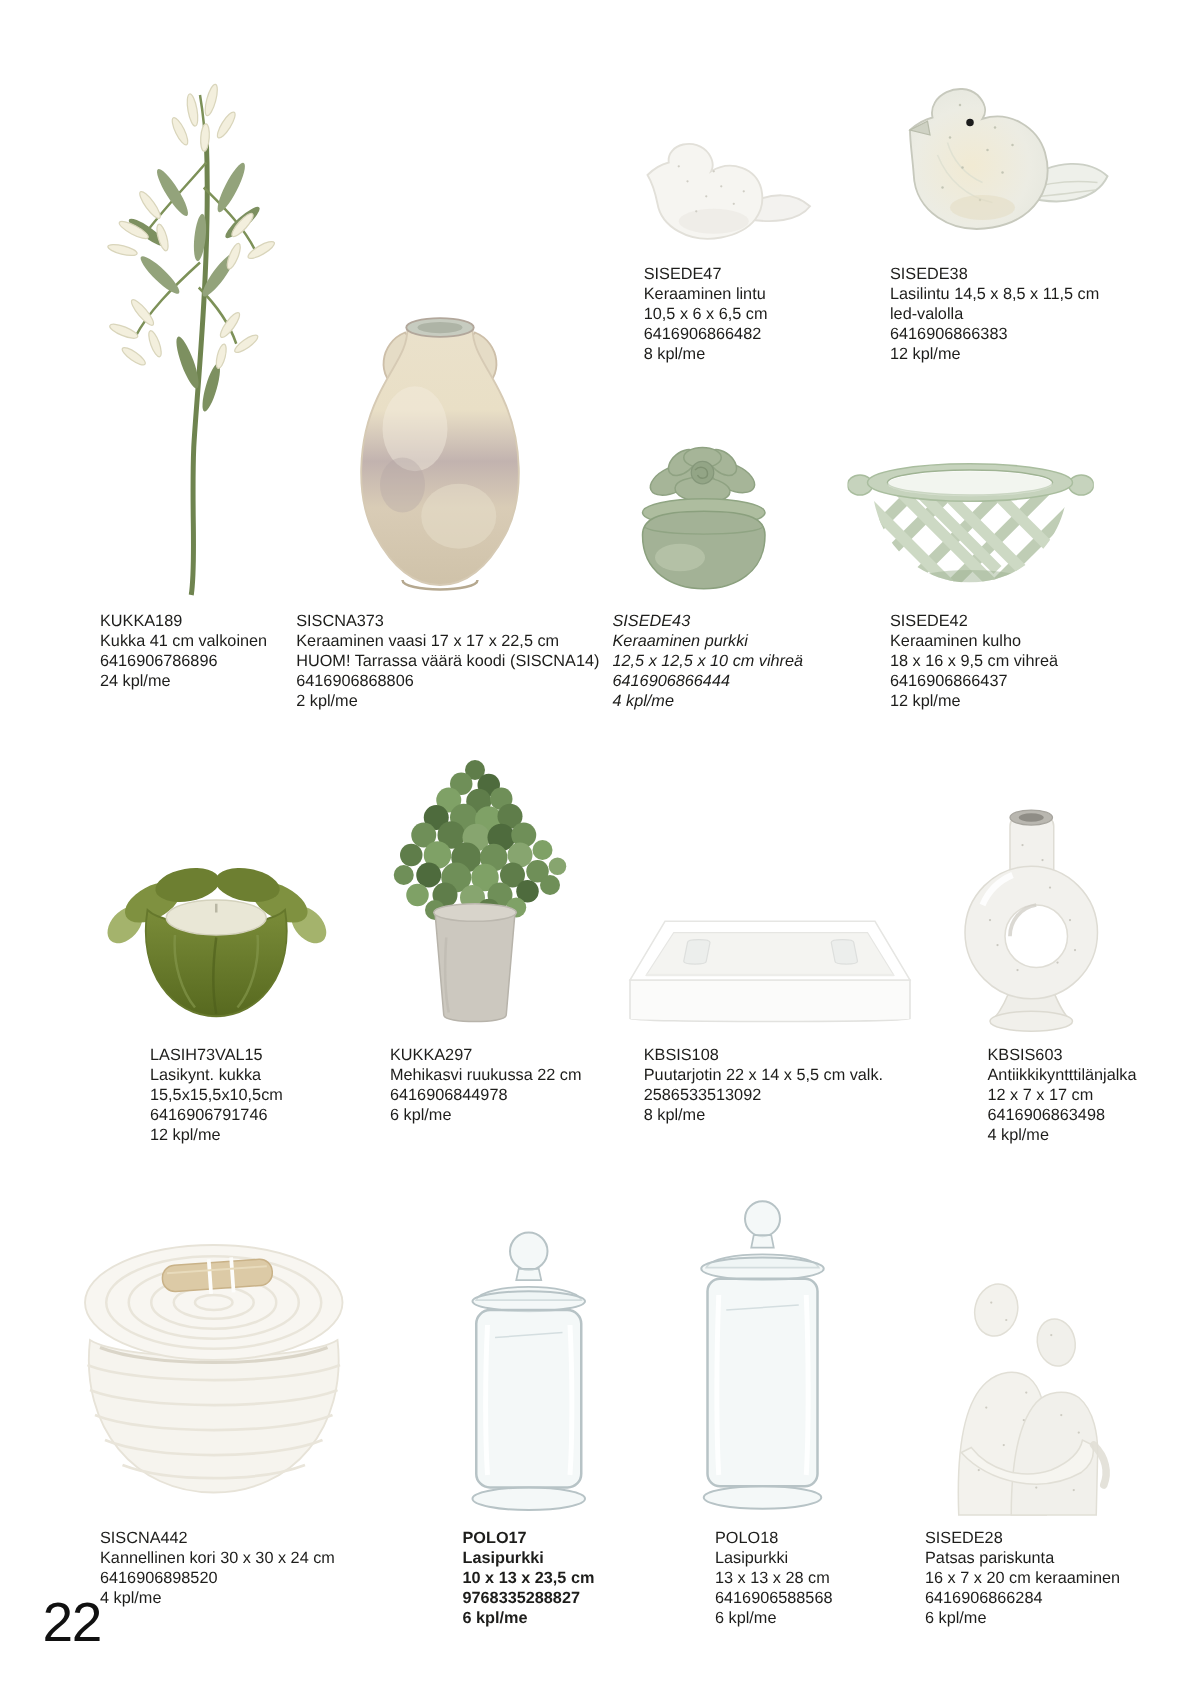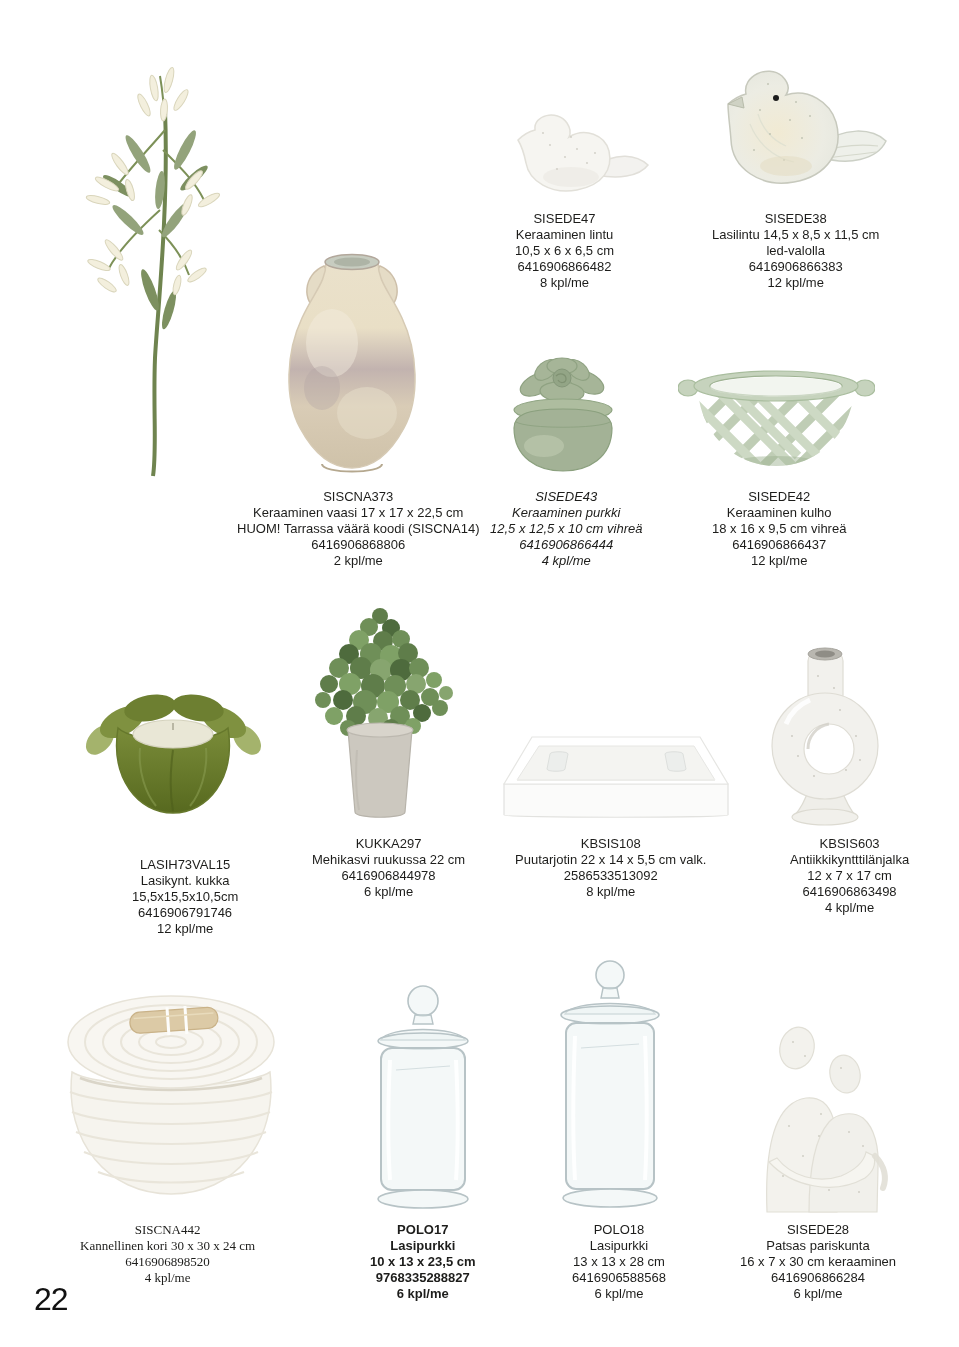--- a/index.html
+++ b/index.html
@@ -1,24 +1,24 @@
 <!DOCTYPE html>
 <html><head>
 <meta charset="utf-8">
 <style>
   html,body{margin:0;padding:0;background:#ffffff;}
   #page{
     position:relative;width:959px;height:1347px;background:#ffffff;overflow:hidden;
     font-family:"Liberation Sans","DejaVu Sans",sans-serif;color:#1d1d1b;
   }
   .pimg{position:absolute;}
-  .ptext{position:absolute;font-size:13px;line-height:16px;color:#1d1d1b;text-align:center;}
+  .ptext{position:absolute;font-size:13px;line-height:16px;color:#1d1d1b;}
   .ptext div{white-space:nowrap;}
   #page-number{
-    position:absolute;left:34px;top:1276px;font-size:32px;line-height:46px;color:#111;
+    position:absolute;left:34px;top:1276px;font-size:44px;line-height:46px;color:#111;
     letter-spacing:-1px;
   }
   svg{display:block;}
 </style>
 </head>
 <body>
 
 <div id="page">
 
   <div class="pimg" style="left:68px;top:58px;">
@@ -374,20 +374,26 @@
         <circle cx="70" cy="140" r="0.9"></circle>
           <circle cx="130" cy="130" r="0.9"></circle>
           <circle cx="50" cy="160" r="0.9"></circle>
         <circle cx="96" cy="174" r="0.9"></circle>
           <circle cx="126" cy="176" r="0.9"></circle>
           <circle cx="88" cy="98" r="0.9"></circle>
       </g>
     </svg>
   </div>
 
+  <div class="ptext" style="left:80px;top:489px;">
+    <div>KUKKA189</div>
+    <div>Kukka 41 cm valkoinen</div>
+    <div>6416906786896</div>
+    <div>24 kpl/me</div>
+  </div>
 
   <div class="ptext" style="left:237px;top:489px;">
     <div>SISCNA373</div>
     <div>Keraaminen vaasi 17 x 17 x 22,5 cm</div>
     <div>HUOM! Tarrassa väärä koodi (SISCNA14)</div>
     <div>6416906868806</div>
     <div>2 kpl/me</div>
   </div>
 
   <div class="ptext" style="left:515px;top:211px;">
@@ -415,21 +421,21 @@
   </div>
 
   <div class="ptext" style="left:712px;top:489px;">
     <div>SISEDE42</div>
     <div>Keraaminen kulho</div>
     <div>18 x 16 x 9,5 cm vihreä</div>
     <div>6416906866437</div>
     <div>12 kpl/me</div>
   </div>
 
-  <div class="ptext" style="left:132px;top:836px;margin-top:21px;">
+  <div class="ptext" style="left:120px;top:836px;">
     <div>LASIH73VAL15</div>
     <div>Lasikynt. kukka</div>
     <div>15,5x15,5x10,5cm</div>
     <div>6416906791746</div>
     <div>12 kpl/me</div>
   </div>
 
   <div class="ptext" style="left:312px;top:836px;">
     <div>KUKKA297</div>
     <div>Mehikasvi ruukussa 22 cm</div>
@@ -445,21 +451,21 @@
   </div>
 
   <div class="ptext" style="left:762px;top:836px;margin-left:28px;">
     <div>KBSIS603</div>
     <div>Antiikkikyntttilänjalka</div>
     <div>12 x 7 x 17 cm</div>
     <div>6416906863498</div>
     <div>4 kpl/me</div>
   </div>
 
-  <div class="ptext" style="left:80px;top:1222px;font-family:Liberation Serif, serif;">
+  <div class="ptext" style="left:80px;top:1222px;">
     <div>SISCNA442</div>
     <div>Kannellinen kori 30 x 30 x 24 cm</div>
     <div>6416906898520</div>
     <div>4 kpl/me</div>
   </div>
 
   <div class="ptext" style="left:370px;top:1222px;font-weight:bold;">
     <div>POLO17</div>
     <div>Lasipurkki</div>
     <div>10 x 13 x 23,5 cm</div>
@@ -471,20 +477,20 @@
     <div>POLO18</div>
     <div>Lasipurkki</div>
     <div>13 x 13 x 28 cm</div>
     <div>6416906588568</div>
     <div>6 kpl/me</div>
   </div>
 
   <div class="ptext" style="left:740px;top:1222px;">
     <div>SISEDE28</div>
     <div>Patsas pariskunta</div>
-    <div>16 x 7 x 30 cm keraaminen</div>
+    <div>16 x 7 x 20 cm keraaminen</div>
     <div>6416906866284</div>
     <div>6 kpl/me</div>
   </div>
 
   <div id="page-number">22</div>
 
 </div>
 
 </body></html>

